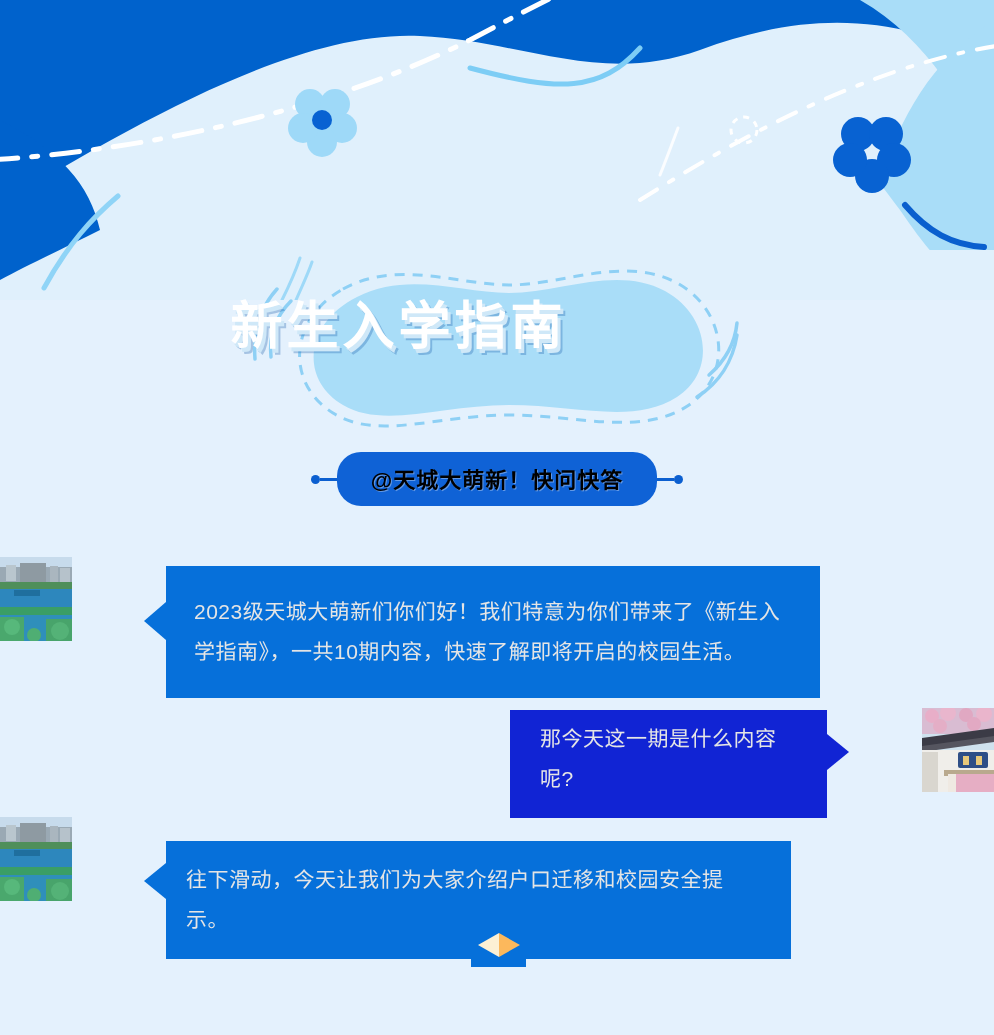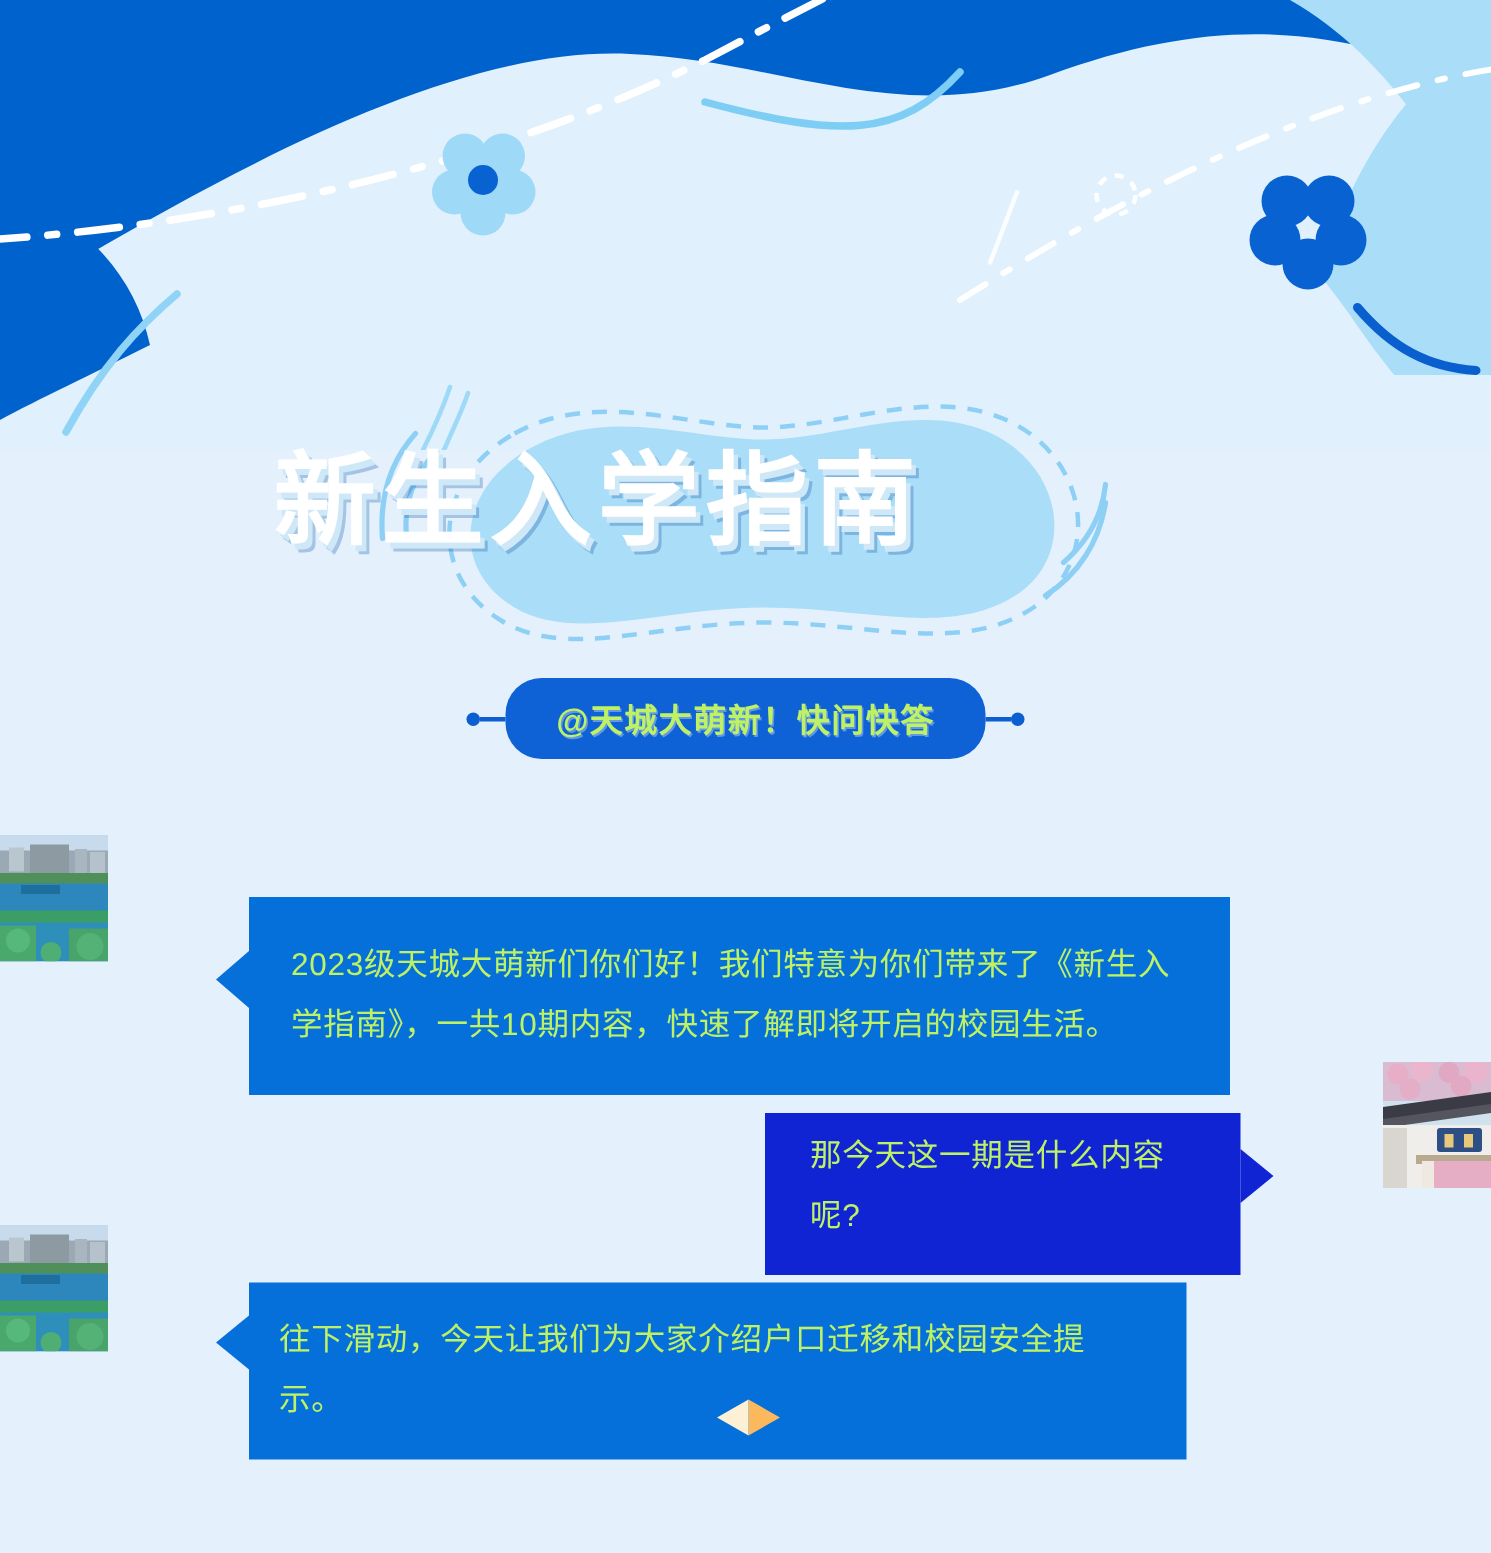--- a/index.html
+++ b/index.html
@@ -38,21 +38,21 @@
     top: 0; left: 247px;
     width: 500px;
     height: 170px;
   }
   .main-title {
     position: absolute;
     top: 300px;
     left: 0;
     width: 797px;
     text-align: center;
-    font-size: 68px;
+    font-size: 52px;
     font-weight: bold;
     letter-spacing: 4px;
     color: #ffffff;
     text-shadow: 3px 4px 0 #cfe8f8, 5px 6px 0 rgba(20,90,170,.30);
     z-index: 6;
     line-height: 1;
     font-family: "Liberation Sans", "DejaVu Sans", sans-serif;
   }
 
   
@@ -74,21 +74,21 @@
     width: 9px; height: 9px;
     border-radius: 50%;
     background: #0b5fd0;
   }
   .badge-deco .bar {
     width: 17px; height: 3px;
     background: #0b5fd0;
   }
   .badge-pill {
     background: #0f62d6;
-    color: #bef264;
+    color: #000000;
     font-size: 22px;
     font-weight: bold;
     letter-spacing: 1px;
     padding: 10px 34px 12px;
     border-radius: 24px;
     white-space: nowrap;
     text-shadow: 1px 1px 0 rgba(255,255,255,.35);
   }
 
   
@@ -108,26 +108,25 @@
     height: 84px;
     overflow: hidden;
     background: #9fc6de;
   }
   .thumb.left { left: 0; }
   .thumb.right { right: 0; }
   .thumb svg { display: block; }
 
   .bubble {
     position: absolute;
-    color: #bef264;
+    color: #e5e5e5;
     font-size: 21px;
     line-height: 1.9;
     letter-spacing: .5px;
     box-sizing: border-box;
-    margin-top: 32px;
   }
   .bubble .tail {
     position: absolute;
     width: 0; height: 0;
   }
 
   
   .b1 {
     left: 166px;
     top: 11px;
@@ -155,21 +154,21 @@
     right: -22px;
     top: 24px;
     border-top: 18px solid transparent;
     border-bottom: 18px solid transparent;
     border-left: 22px solid #1124d4;
   }
 
   
   .b3 {
     left: 166px;
-    top: 268px;
+    top: 286px;
     width: 625px;
     background: #0670da;
     padding: 19px 30px 19px 20px;
   }
   .b3 .tail {
     left: -22px;
     top: 22px;
     border-top: 18px solid transparent;
     border-bottom: 18px solid transparent;
     border-right: 22px solid #0670da;

